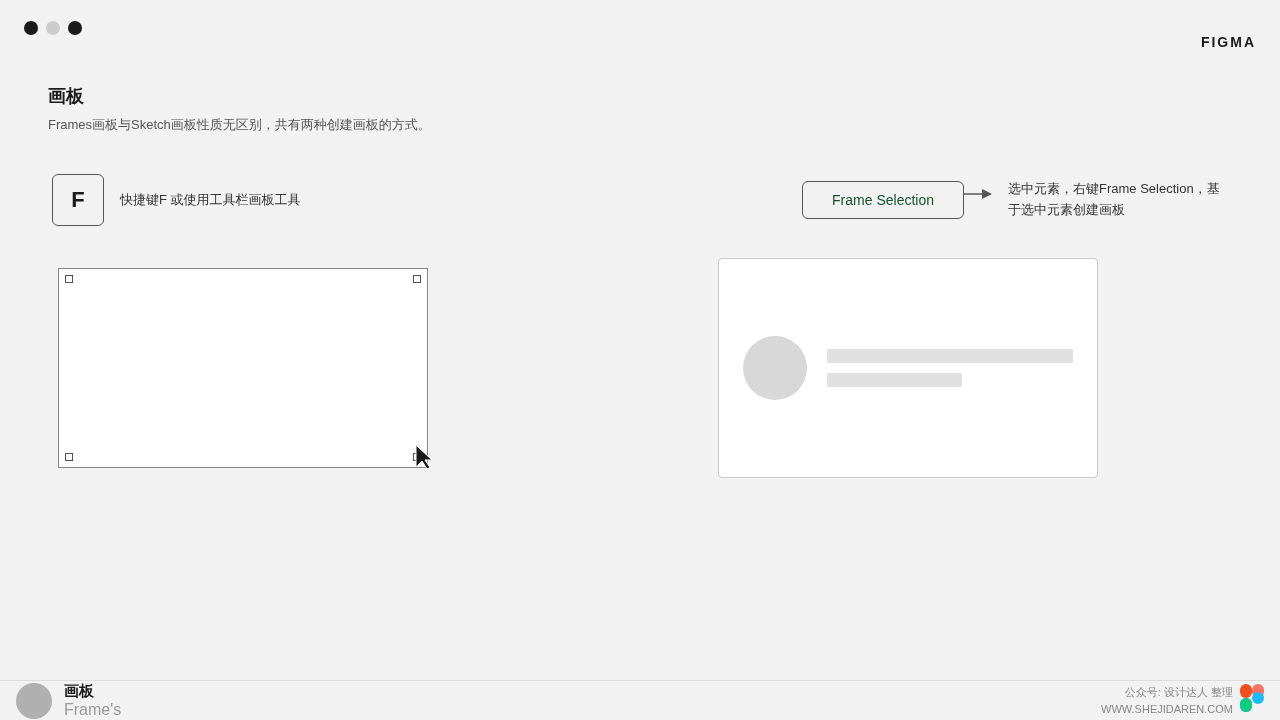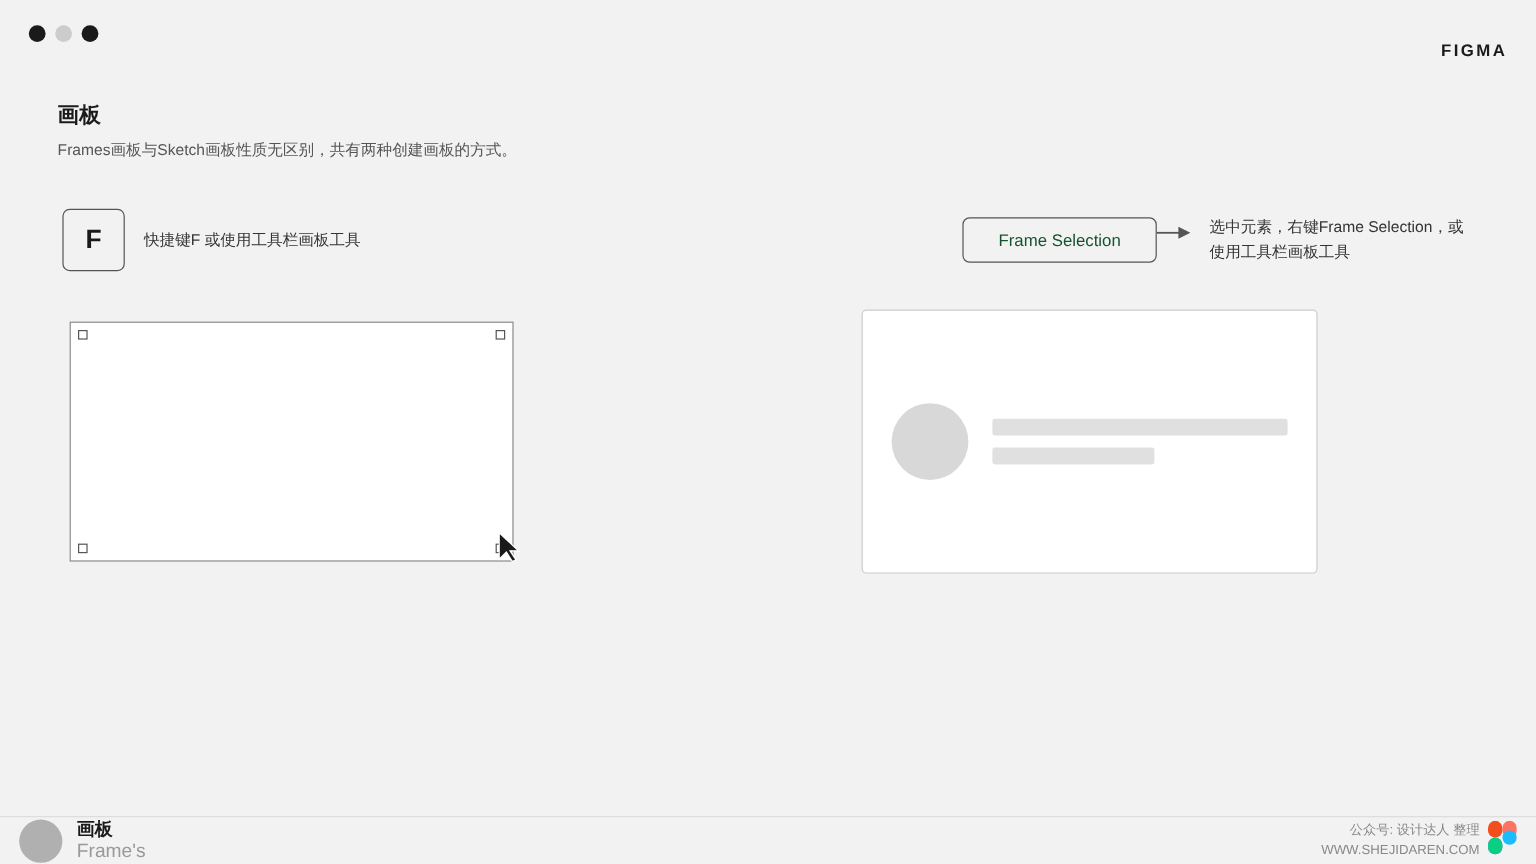--- a/index.html
+++ b/index.html
@@ -289,21 +289,21 @@
 
     <div class="shortcut-right" style="display:flex;align-items:center;gap:0;">
       <div class="frame-selection-btn">Frame Selection</div>
 
       <div class="arrow-group">
         <svg class="arrow-svg" width="32" height="32" viewBox="0 0 32 32">
           <line x1="0" y1="10" x2="20" y2="10" stroke="#555" stroke-width="1.5"></line>
           <polygon points="18,5 28,10 18,15" fill="#555"></polygon>
         </svg>
       </div>
-      <div class="shortcut-right-desc">选中元素，右键Frame Selection，或使用工具栏画板工具</div>
+      <div class="shortcut-right-desc">选中元素，右键Frame Selection，基于选中元素创建画板</div>
     </div>
 
   </div>
 
   <div class="diagrams-row">
 
     <div class="frame-diagram-left">
       <div class="frame-box">
         <div class="handle handle-tl"></div>
         <div class="handle handle-tr"></div>

